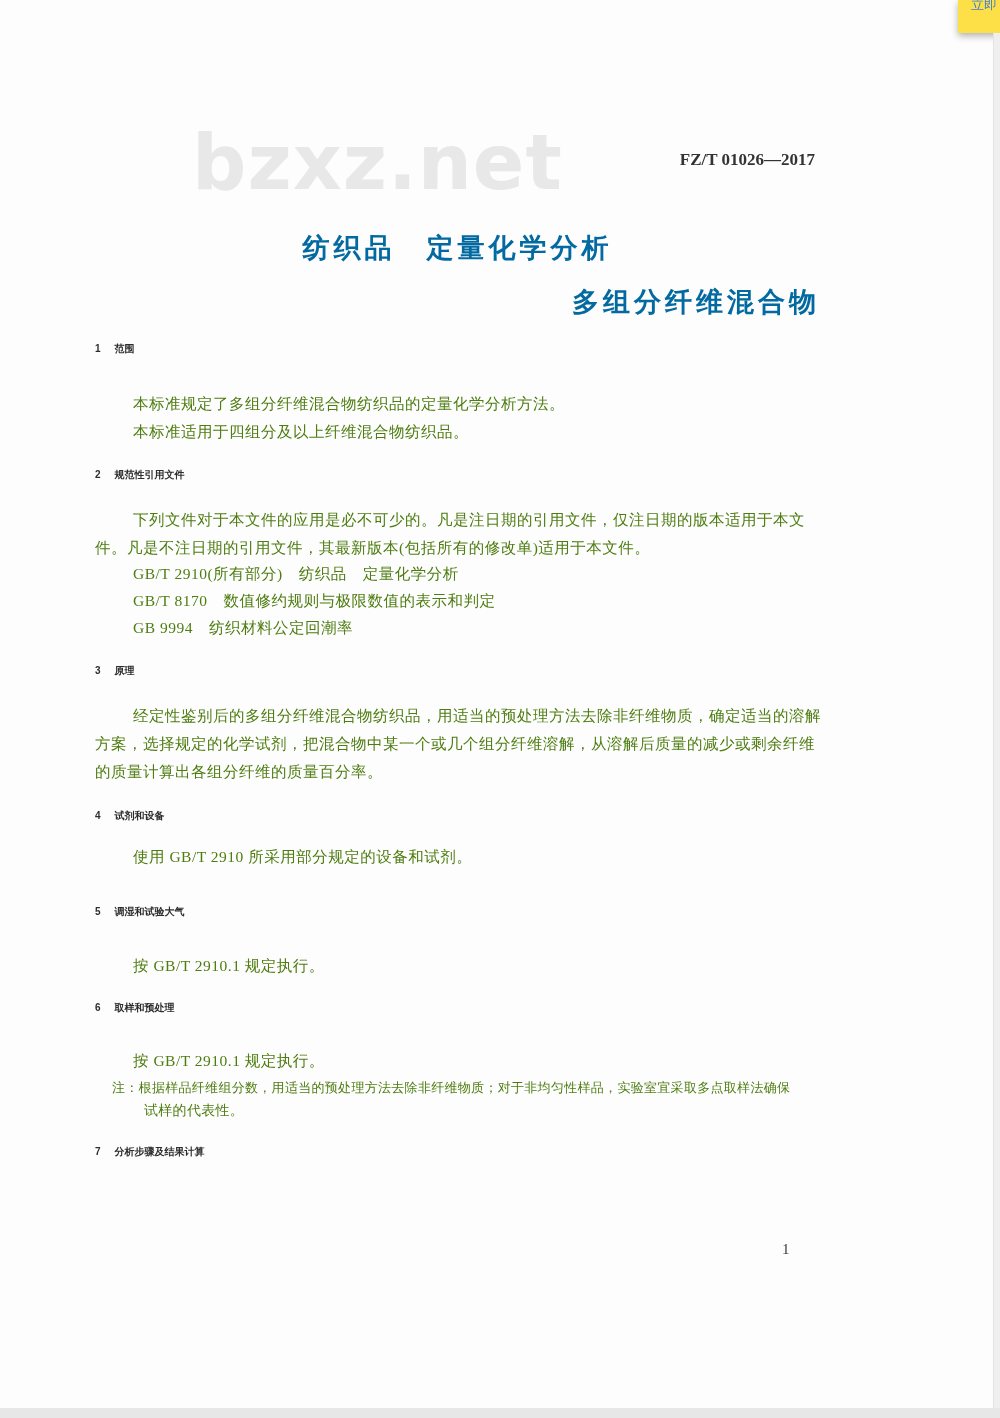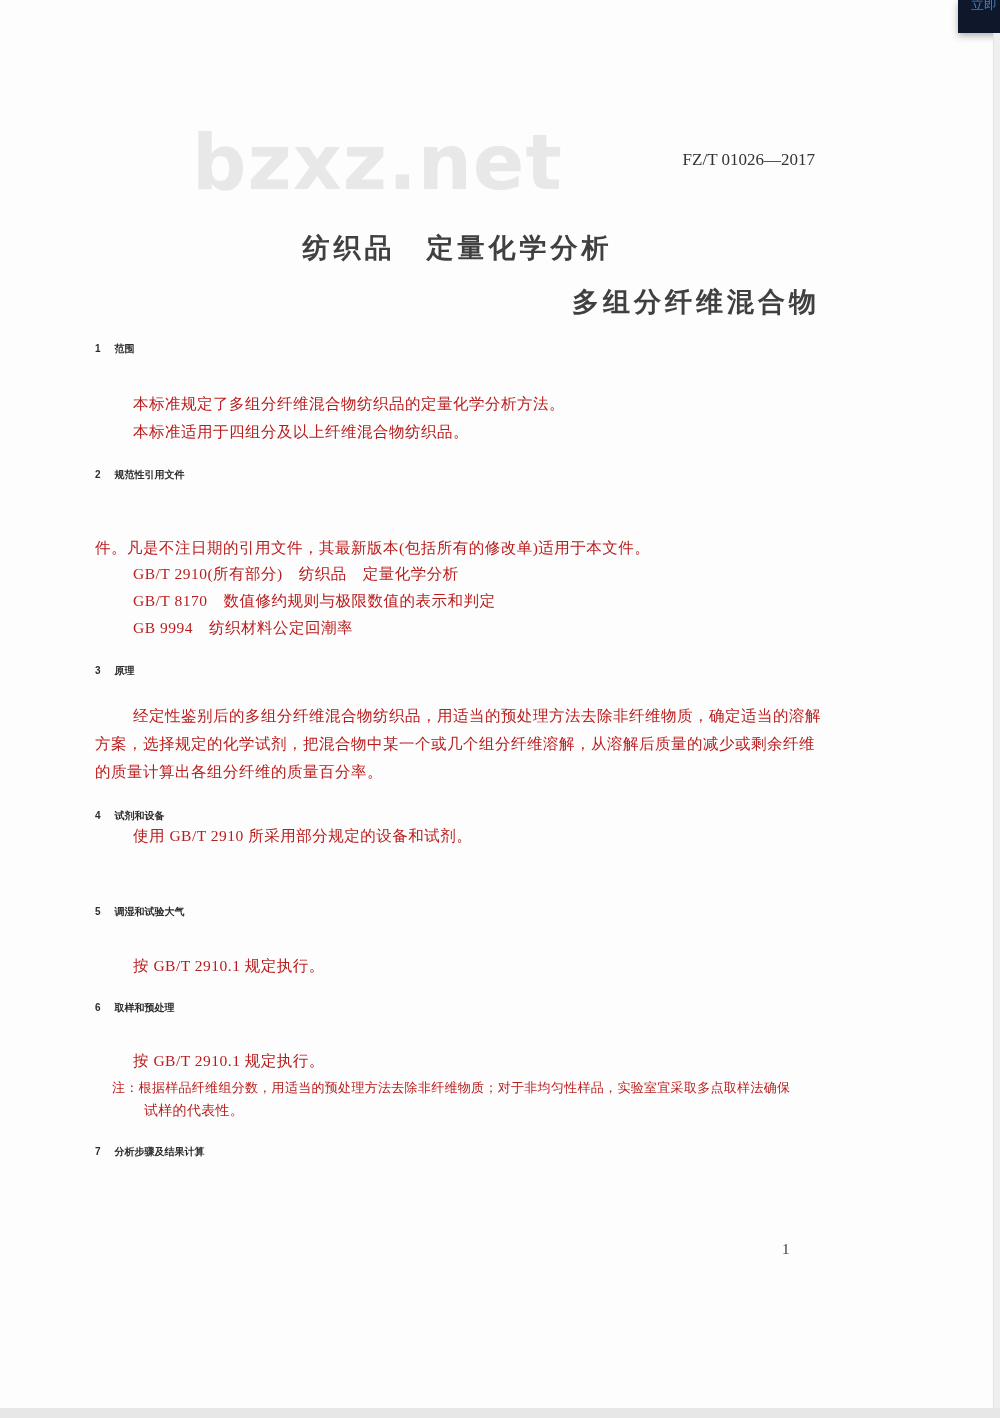--- a/index.html
+++ b/index.html
@@ -23,76 +23,76 @@
     color: #e8e8e8;
     user-select: none;
   }
   .doc-code {
     position: absolute;
     left: 500px;
     top: 150px;
     width: 315px;
     text-align: right;
     font-family: "Liberation Serif", "DejaVu Serif", serif;
-    font-weight: normal;
+    font-weight: bold;
     font-size: 17px;
     color: #333333;
     white-space: nowrap;
   }
   .title {
     position: absolute;
     left: 95px;
     width: 725px;
     text-align: center;
     font-family: "Liberation Sans", "DejaVu Sans", sans-serif;
     font-weight: bold;
     font-size: 27px;
     letter-spacing: 4px;
-    color: #404040;
+    color: #0369a1;
     white-space: nowrap;
   }
   .title.l1 { top: 230px; }
   .title.l2 { top: 284px; text-align: right; }
   .h {
     position: absolute;
     left: 95px;
     font-family: "Liberation Sans", "DejaVu Sans", sans-serif;
     font-weight: bold;
     font-size: 10px;
     color: #2d2d2d;
     white-space: nowrap;
   }
   .h .num { display: inline-block; margin-right: 14px; }
   .ln {
     position: absolute;
     left: 95px;
     font-size: 15.5px;
     line-height: 1.2;
-    color: #b91c1c;
+    color: #4d7c0f;
     white-space: nowrap;
     letter-spacing: 0.5px;
   }
   .ln.ind { left: 133px; }
   .ln.ref { left: 133px; }
   .ln.note { left: 112px; font-size: 13px; letter-spacing: 0.3px; }
   .ln.note2 { left: 144px; font-size: 14px; letter-spacing: 0.3px; }
   .pageno {
     position: absolute;
     left: 782px;
     top: 1241px;
     font-size: 15px;
     color: #3a3a3a;
   }
   .float-widget {
     position: absolute;
     left: 958px;
     top: 0;
     width: 42px;
     height: 33px;
-    background: #0f172a;
+    background: #fde047;
     overflow: hidden;
     box-shadow: 0 3px 7px rgba(0,0,0,0.30);
     cursor: pointer;
   }
   .float-widget .fw-label {
     position: absolute;
     top: -4px;
     right: 3px;
     font-family: "Liberation Sans", "DejaVu Sans", sans-serif;
     font-size: 13px;
@@ -127,32 +127,33 @@
   <div class="doc-code">FZ/T 01026—2017</div>
 
   <div class="title l1">纺织品　定量化学分析</div>
   <div class="title l2">多组分纤维混合物</div>
 
   <div class="h" style="top:342px"><span class="num">1</span><span>范围</span></div>
   <div class="ln ind" style="top:395px">本标准规定了多组分纤维混合物纺织品的定量化学分析方法。</div>
   <div class="ln ind" style="top:423px">本标准适用于四组分及以上纤维混合物纺织品。</div>
 
   <div class="h" style="top:468px"><span class="num">2</span><span>规范性引用文件</span></div>
+  <div class="ln ind" style="top:511px">下列文件对于本文件的应用是必不可少的。凡是注日期的引用文件，仅注日期的版本适用于本文</div>
   <div class="ln" style="top:539px">件。凡是不注日期的引用文件，其最新版本(包括所有的修改单)适用于本文件。</div>
   <div class="ln ref" style="top:565px">GB/T 2910(所有部分)　纺织品　定量化学分析</div>
   <div class="ln ref" style="top:592px">GB/T 8170　数值修约规则与极限数值的表示和判定</div>
   <div class="ln ref" style="top:619px">GB 9994　纺织材料公定回潮率</div>
 
   <div class="h" style="top:664px"><span class="num">3</span><span>原理</span></div>
   <div class="ln ind" style="top:707px">经定性鉴别后的多组分纤维混合物纺织品，用适当的预处理方法去除非纤维物质，确定适当的溶解</div>
   <div class="ln" style="top:735px">方案，选择规定的化学试剂，把混合物中某一个或几个组分纤维溶解，从溶解后质量的减少或剩余纤维</div>
   <div class="ln" style="top:763px">的质量计算出各组分纤维的质量百分率。</div>
 
   <div class="h" style="top:809px"><span class="num">4</span><span>试剂和设备</span></div>
-  <div class="ln ind" style="top:827px">使用 GB/T 2910 所采用部分规定的设备和试剂。</div>
+  <div class="ln ind" style="top:848px">使用 GB/T 2910 所采用部分规定的设备和试剂。</div>
 
   <div class="h" style="top:905px"><span class="num">5</span><span>调湿和试验大气</span></div>
   <div class="ln ind" style="top:957px">按 GB/T 2910.1 规定执行。</div>
 
   <div class="h" style="top:1001px"><span class="num">6</span><span>取样和预处理</span></div>
   <div class="ln ind" style="top:1052px">按 GB/T 2910.1 规定执行。</div>
   <div class="ln note" style="top:1080px">注：根据样品纤维组分数，用适当的预处理方法去除非纤维物质；对于非均匀性样品，实验室宜采取多点取样法确保</div>
   <div class="ln note2" style="top:1103px">试样的代表性。</div>
 
   <div class="h" style="top:1145px"><span class="num">7</span><span>分析步骤及结果计算</span></div>

